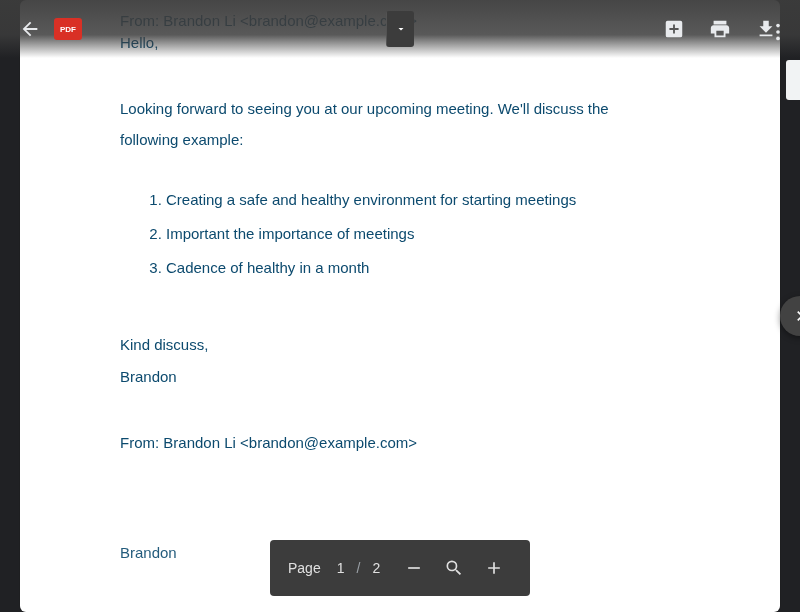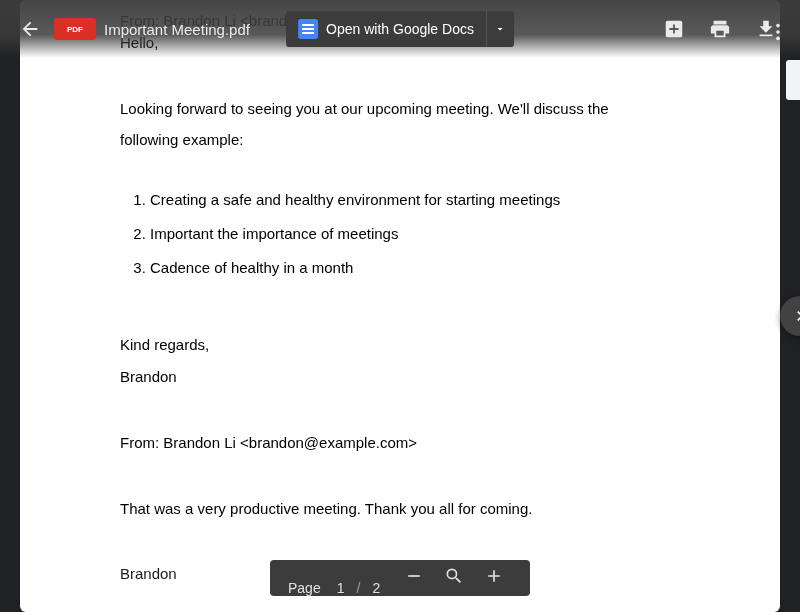--- a/index.html
+++ b/index.html
@@ -14,21 +14,21 @@
     background: linear-gradient(to bottom, rgba(60,60,60,0.95) 0%, rgba(60,60,60,0.85) 60%, rgba(60,60,60,0.0) 100%);
     z-index: 20;
     color: #e8eaed;
   }
   .tb-btn {
     width: 40px; height: 40px; display: flex; align-items: center; justify-content: center;
     border-radius: 50%; cursor: pointer; color: #e8eaed;
   }
   .tb-btn svg { width: 22px; height: 22px; fill: currentColor; }
   .pdf-badge {
-    width: 42px; height: 22px; background:#d93025; border-radius:3px;
+    width: 28px; height: 22px; background:#d93025; border-radius:3px;
     display:flex; align-items:center; justify-content:center;
     font-size:8px; font-weight:bold; color:#fff; margin: 0 8px 0 4px;
   }
   .filename { font-size: 15px; color: #e8eaed; white-space: nowrap; }
   .spacer { flex: 1; }
   .open-with {
     display:flex; align-items:center; background:#3c3c3c; border-radius:3px;
     height:36px; overflow:hidden; margin: 0 auto;
     position:absolute; left:50%; transform:translateX(-50%);
   }
@@ -39,48 +39,48 @@
   .ow-text { font-size:14px; color:#fff; }
   .ow-drop { width:28px; height:36px; display:flex; align-items:center; justify-content:center; border-left:1px solid rgba(255,255,255,0.12); cursor:pointer; }
   .ow-drop svg { width:12px; height:12px; fill:#fff; }
   .right-icons { display:flex; align-items:center; gap:6px; margin-right:4px; }
 
   
   .stage {
     position:absolute; top:0; left:20px; right:20px; bottom:0;
     background:#fff;
     padding: 10px 100px 0 100px;
-    color:#000000;
+    color:#0c4a6e;
     font-size:15px;
     line-height:1.45;
     overflow:hidden;
     border-radius:6px;
     box-shadow: 0 0 0 1px rgba(0,0,0,0.06);
   }
   .doc-from { margin-top: 0; }
   .doc-gap-sm { height: 10px; }
   .doc-gap-md { height: 26px; }
   .doc-gap-lg { height: 44px; }
   ol.points { padding-left: 30px; margin-top: 4px; }
-  ol.points li { margin: 12px 0; }
+  ol.points li { margin: 12px 16px; }
   .fab-clip { position:absolute; right:0; top:276px; width:40px; height:80px; overflow:hidden; z-index:25; }
   .fab-inner { position:absolute; right:-20px; top:20px; width:40px; height:40px;
     background:#424242; border-radius:50%;
     display:flex; align-items:center; justify-content:center;
     color:#fff; cursor:pointer;
     box-shadow: 0 2px 6px rgba(0,0,0,0.4);
   }
   .fab-inner svg, .fab svg { width:20px; height:20px; fill:#fff; }
 
   
   .pagebar {
     position:absolute; left:50%; transform:translateX(-50%);
-    bottom:16px; height:36px; min-width:260px;
+    bottom:16px; height:56px; min-width:260px;
     background:#3c3c3c; border-radius:4px;
-    display:flex; align-items:flex-end; color:#e0e0e0;
+    display:flex; align-items:center; color:#e0e0e0;
     font-size:14px; z-index:30; padding:0 6px;
   }
   .pagebar .pg-label { padding:0 10px 0 12px; }
   .pagebar .pg-cur { padding:0 6px; }
   .pagebar .pg-sep { padding:0 6px; color:#9aa0a6; }
   .pagebar .pg-total { padding:0 14px 0 6px; }
   .pagebar .pg-btn { width:40px; height:40px; display:flex; align-items:center; justify-content:center; cursor:pointer; color:#e0e0e0; }
   .pagebar .pg-btn svg { width:20px; height:20px; fill:currentColor; }
 
   
@@ -108,59 +108,47 @@
   <div class="doc-gap-md"></div>
 
   <ol class="points">
     <li>Creating a safe and healthy environment for starting meetings</li>
     <li>Important the importance of meetings</li>
     <li>Cadence of healthy in a month</li>
   </ol>
 
   <div class="doc-gap-lg"></div>
 
-  <div>Kind regards,</div>
+  <div>Kind discuss,</div>
   <div class="doc-gap-sm"></div>
   <div>Brandon</div>
 
   <div class="doc-gap-lg"></div>
 
   <div>From: Brandon Li &lt;brandon@example.com&gt;</div>
 
   <div class="doc-gap-lg"></div>
 
-  <div>That was a very productive meeting. Thank you all for coming.</div>
 
   <div class="doc-gap-lg"></div>
 
   <div style="opacity:0.9;">Brandon</div>
 </div>
 
 <div class="right-sliver"></div>
 
 <div class="topbar">
   <div class="tb-btn">
     <svg viewBox="0 0 24 24">
         <path d="M20 11H7.83l5.59-5.59L12 4l-8 8 8 8 1.41-1.41L7.83 13H20z"></path>
       </svg>
   </div>
   <div class="pdf-badge">PDF</div>
-  <div class="filename">Important Meeting.pdf</div>
 
   <div class="open-with">
-    <div class="ow-main">
-      <div class="ow-icon">
-        <div class="ow-icon-lines">
-            <span></span>
-            <span></span>
-            <span></span>
-          </div>
-      </div>
-      <div class="ow-text">Open with Google Docs</div>
-    </div>
     <div class="ow-drop">
       <svg viewBox="0 0 24 24">
           <path d="M7 10l5 5 5-5z"></path>
         </svg>
     </div>
   </div>
 
   <div class="spacer"></div>
 
   <div class="right-icons">

